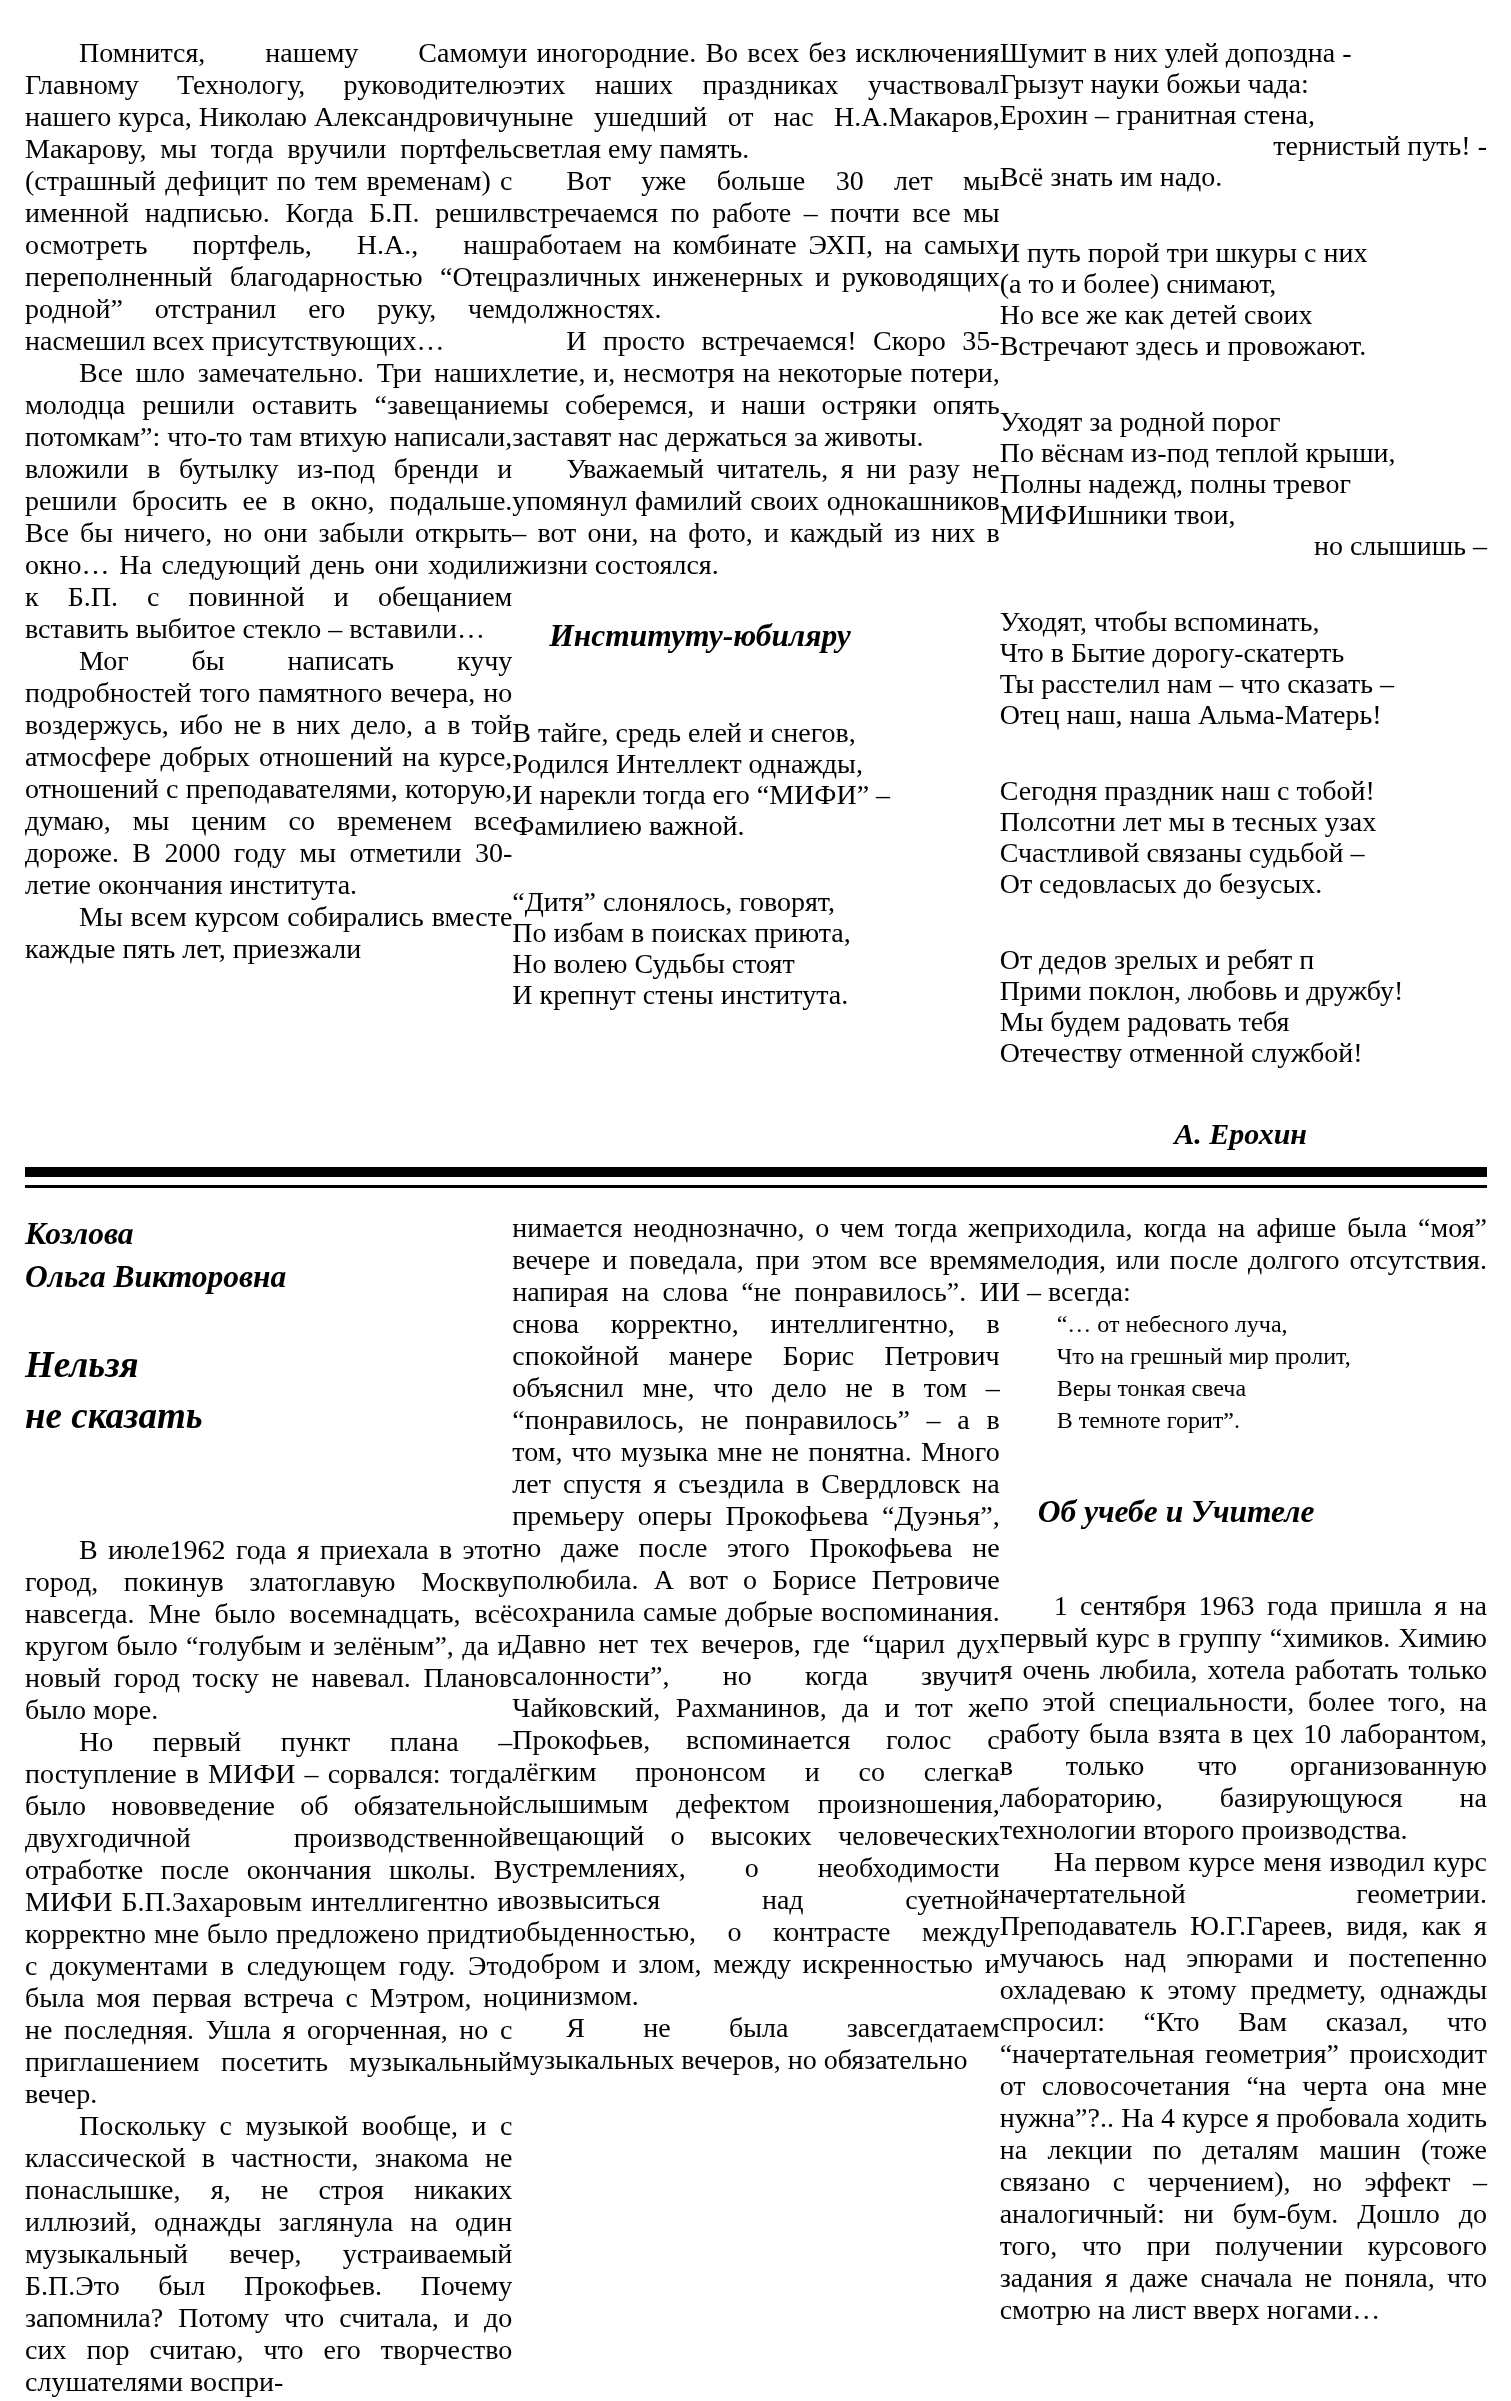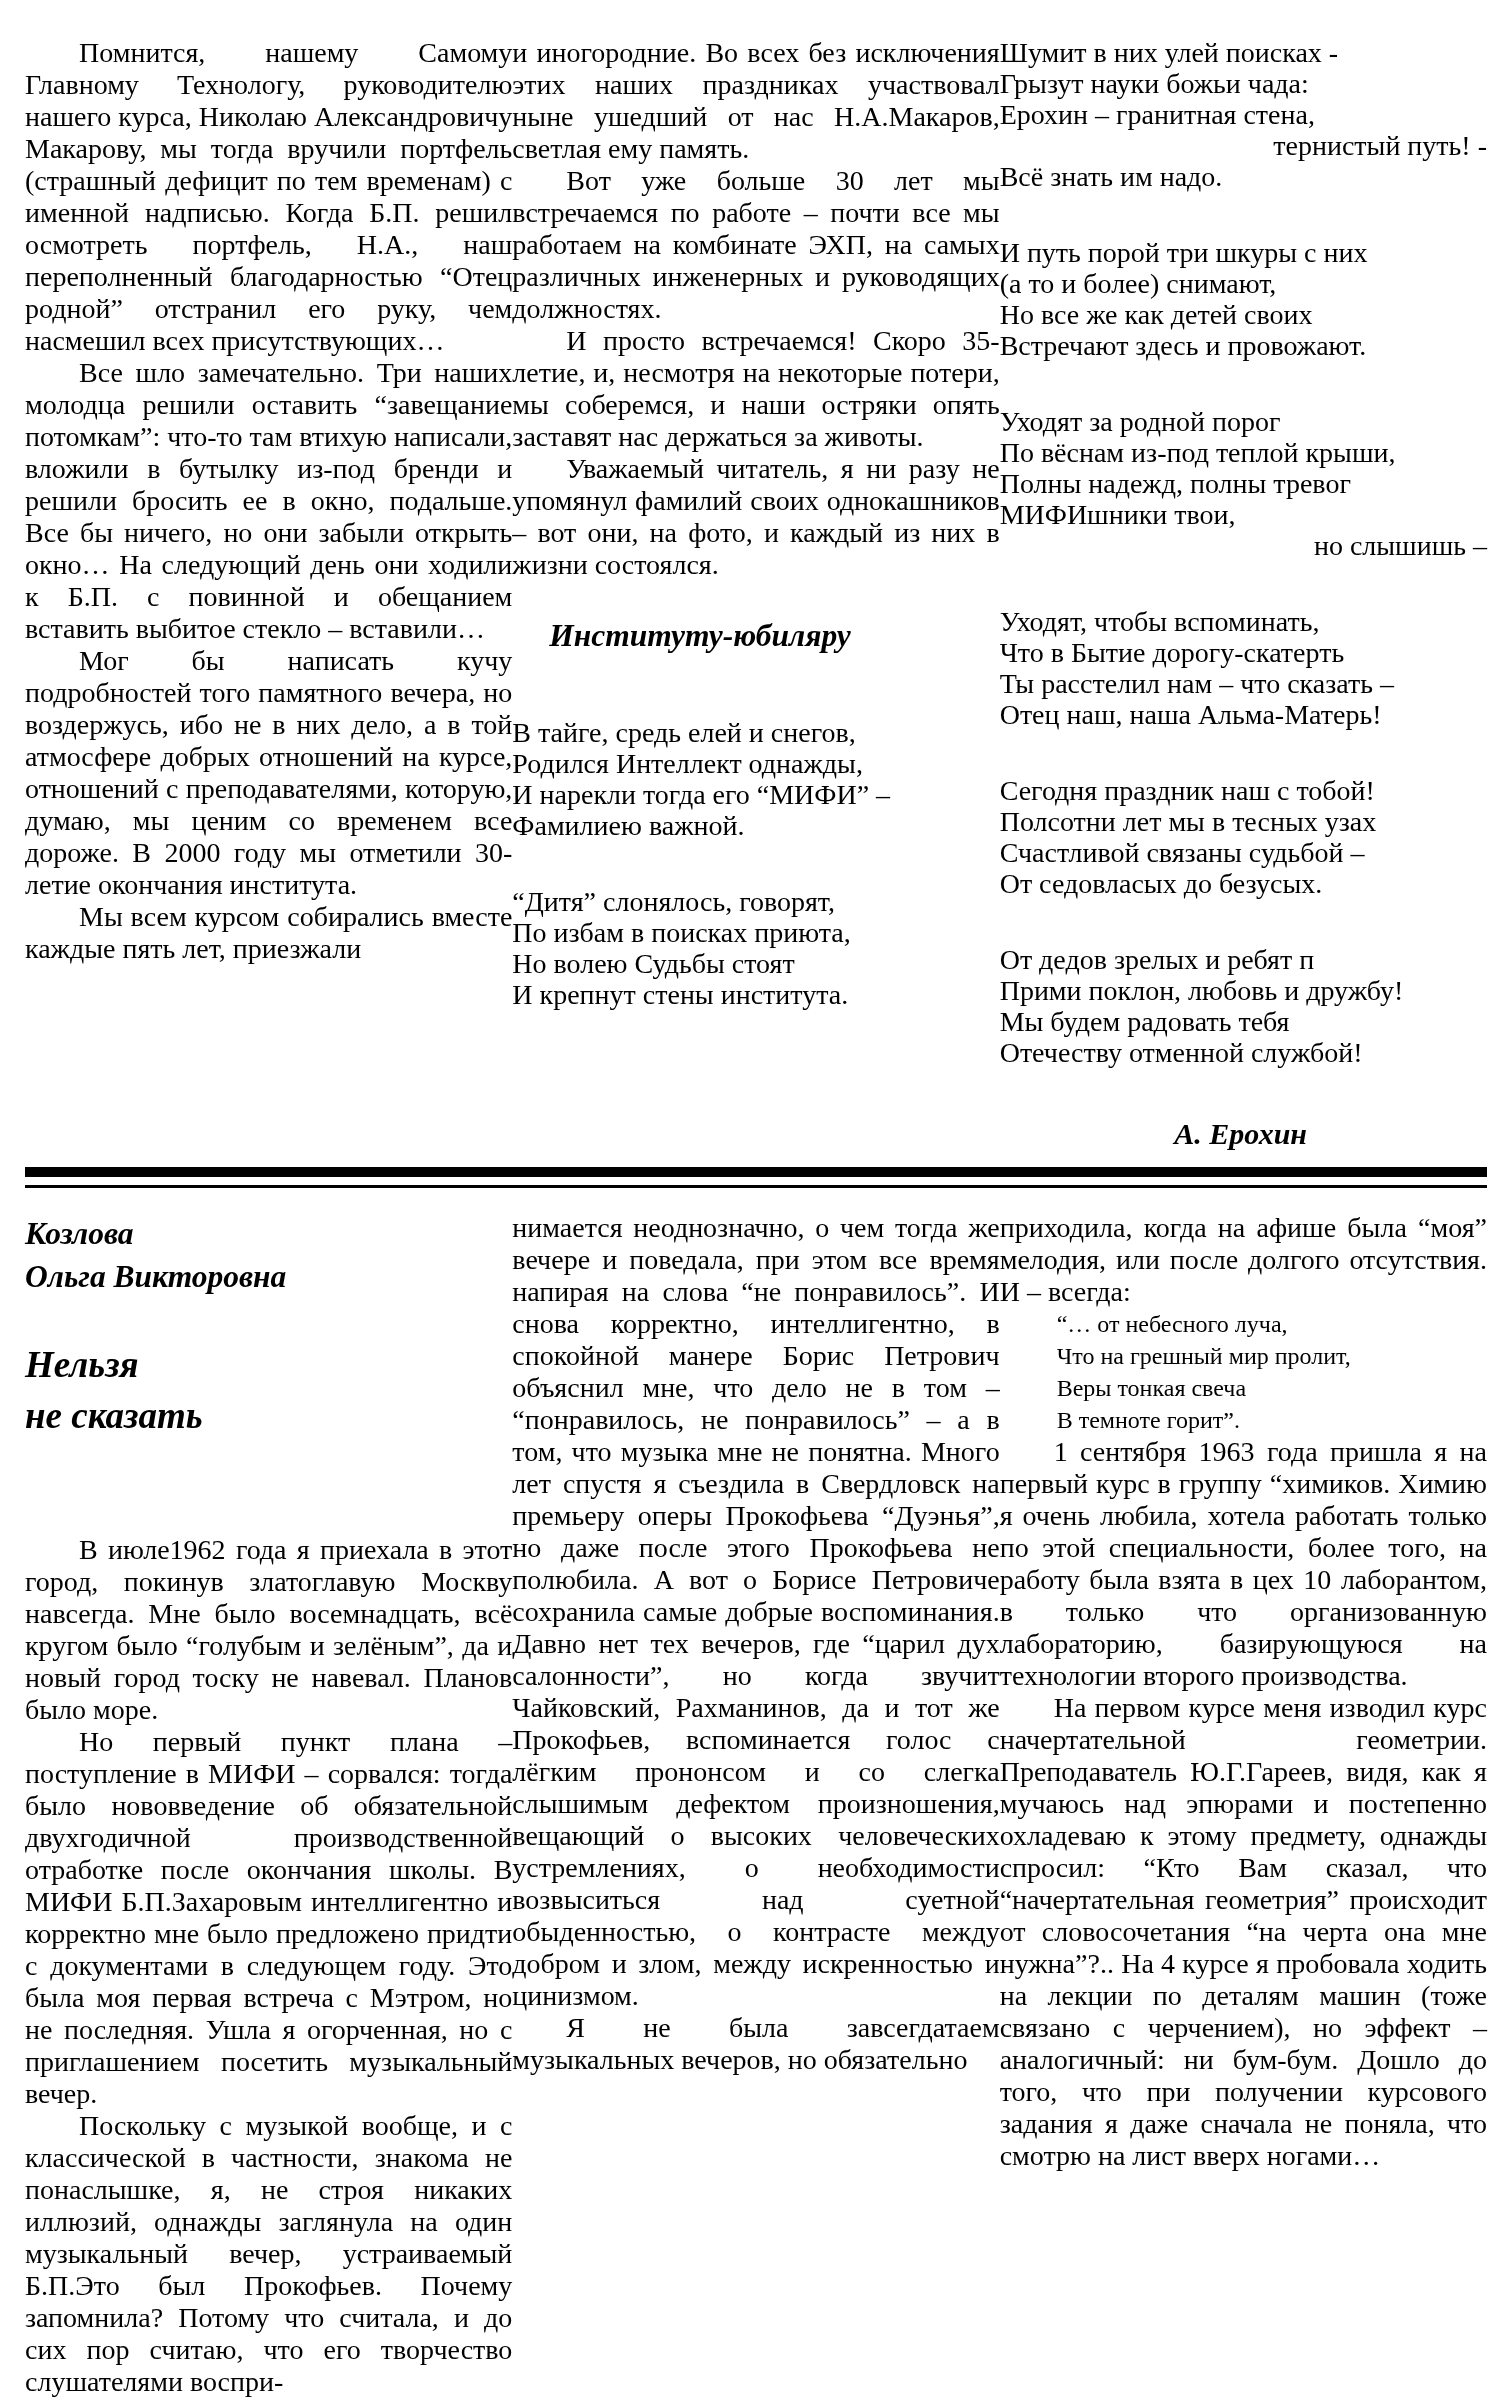--- a/index.html
+++ b/index.html
@@ -87,21 +87,21 @@
             <div class="line">“Дитя” слонялось, говорят,</div>
             <div class="line">По избам в поисках приюта,</div>
             <div class="line">Но волею Судьбы стоят</div>
             <div class="line">И крепнут стены института.</div>
           </div>
       </div>
     </div>
 
     <div class="col poem">
       <div class="stanza">
-          <div class="line">Шумит в них улей поисках  -</div>
+          <div class="line">Шумит в них улей допоздна  -</div>
           <div class="line">Грызут науки божьи чада:</div>
           <div class="line">Ерохин – гранитная стена,</div>
           <div class="line right">тернистый путь! -</div>
           <div class="line">Всё знать им надо.</div>
         </div>
       <div class="stanza">
           <div class="line">И путь порой три шкуры с них</div>
           <div class="line">(а то и более) снимают,</div>
           <div class="line">Но все же как детей своих</div>
           <div class="line">Встречают здесь и провожают.</div>
@@ -164,20 +164,21 @@
     <div class="col">
       <div>
           <p class="para noindent">приходила, когда на афише была “моя” мелодия, или после долгого отсутствия. И – всегда:</p>
         </div>
       <div class="verse">
           <div class="verse-line">“… от небесного луча,</div>
           <div class="verse-line">Что на грешный мир пролит,</div>
           <div class="verse-line">Веры тонкая свеча</div>
           <div class="verse-line">В темноте горит”.</div>
         </div>
+      <h2 class="col3-heading">Об учебе и Учителе</h2>
       <div>
           <p class="para">1 сентября 1963 года пришла я на первый курс в группу “химиков. Химию я очень любила, хотела работать только по этой специальности, более того, на работу была взята в цех 10 лаборантом, в только что организованную лабораторию, базирующуюся на технологии второго производства.</p>
           <p class="para">На первом курсе меня изводил курс начертательной геометрии. Преподаватель Ю.Г.Гареев, видя, как я мучаюсь над эпюрами и постепенно охладеваю к этому предмету, однажды спросил: “Кто Вам сказал, что “начертательная геометрия” происходит от словосочетания “на черта она мне нужна”?.. На 4 курсе я пробовала ходить на лекции по деталям машин (тоже связано с черчением), но эффект – аналогичный: ни бум-бум. Дошло до того, что при получении курсового задания я даже сначала не поняла, что смотрю на лист вверх ногами…</p>
         </div>
     </div>
 
   </div>
 
 </div>
 

